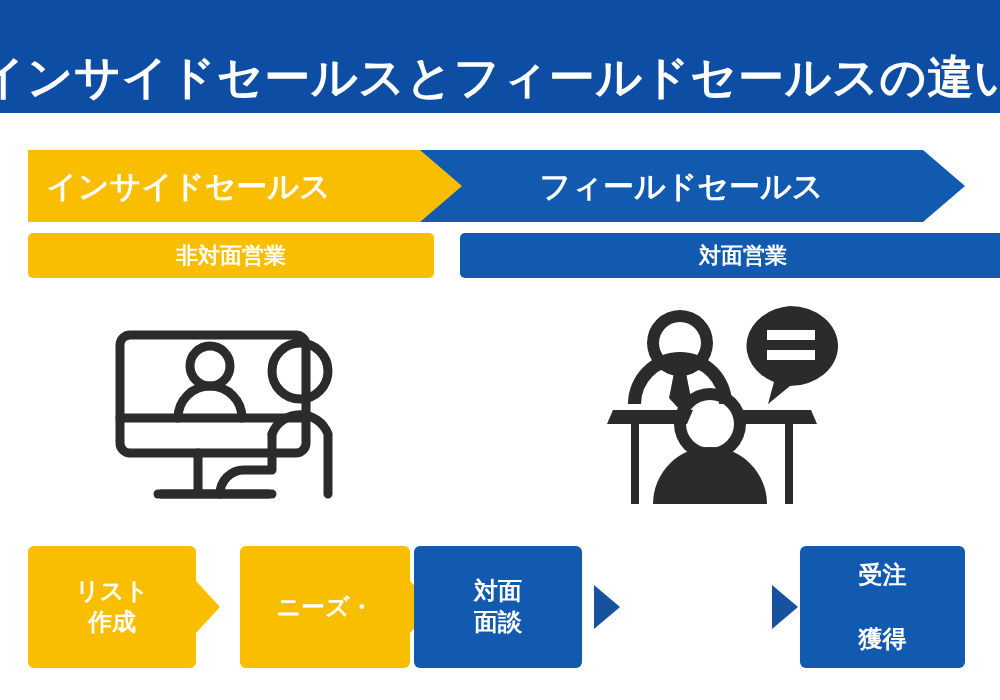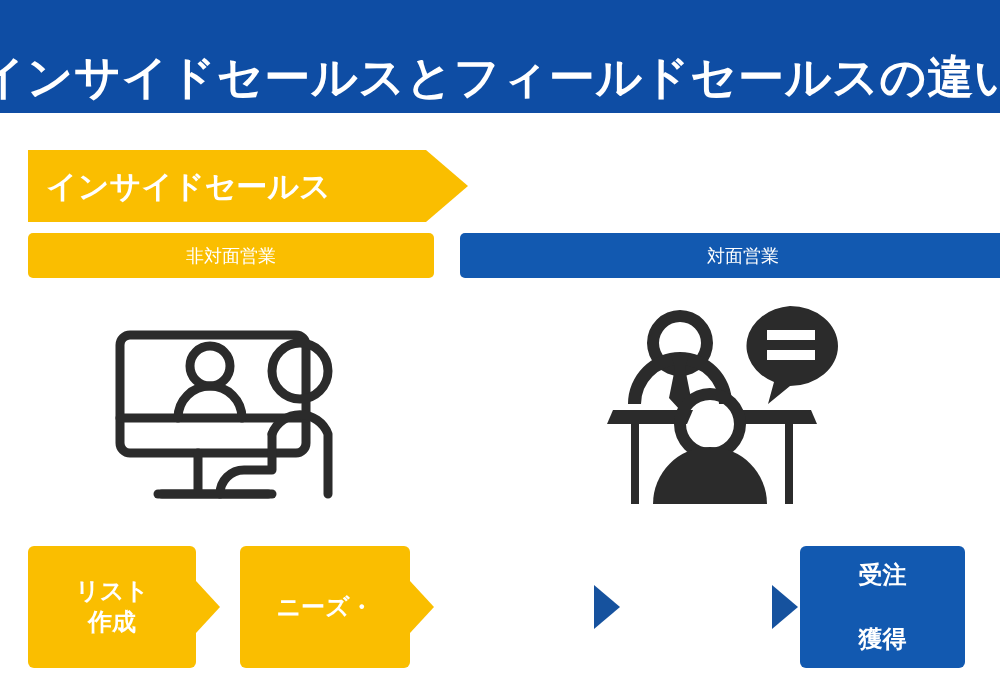--- a/index.html
+++ b/index.html
@@ -83,22 +83,22 @@
     position: absolute;
     top: 233px;
     height: 45px;
     border-radius: 5px;
     display: flex;
     align-items: center;
     justify-content: center;
   }
   .subbar-label {
     color: #ffffff;
-    font-size: 18px;
-    font-weight: normal;
+    font-size: 22px;
+    font-weight: bold;
     white-space: nowrap;
     line-height: 1;
   }
   .subbar-inside {
     left: 28px;
     width: 406px;
     background: #FABE00;
   }
   .subbar-field {
     left: 460px;
@@ -174,20 +174,23 @@
 <div class="header">
   <div class="header-title">インサイドセールスとフィールドセールスの違い</div>
 </div>
 
 <div class="chev-row">
 
   <div class="chev chev-inside">
     <span class="chev-label">インサイドセールス</span>
   </div>
 
+  <div class="chev chev-field">
+    <span class="chev-label">フィールドセールス</span>
+  </div>
 
 </div>
 
 <div class="subbar subbar-inside">
   <span class="subbar-label">非対面営業</span>
 </div>
 
 <div class="subbar subbar-field">
   <span class="subbar-label">対面営業</span>
 </div>
@@ -250,20 +253,24 @@
     <span class="step-line">リスト</span>
     <span class="step-line">作成</span>
     <span class="notch"></span>
   </div>
 
   <div class="step step-yellow" style="left:220px; width:170px;margin-left:20px;">
     <span class="step-line">ニーズ・</span>
     <span class="notch"></span>
   </div>
 
+  <div class="step step-blue" style="left:414px; width:168px;">
+    <span class="step-line">対面</span>
+    <span class="step-line">面談</span>
+  </div>
 
   <span class="arrow-blue" style="left:594px;"></span>
 
 
   <span class="arrow-blue" style="left:772px;"></span>
 
   <div class="step step-blue" style="left:800px; width:165px;gap:33px;">
     <span class="step-line">受注</span>
     <span class="step-line">獲得</span>
   </div>

